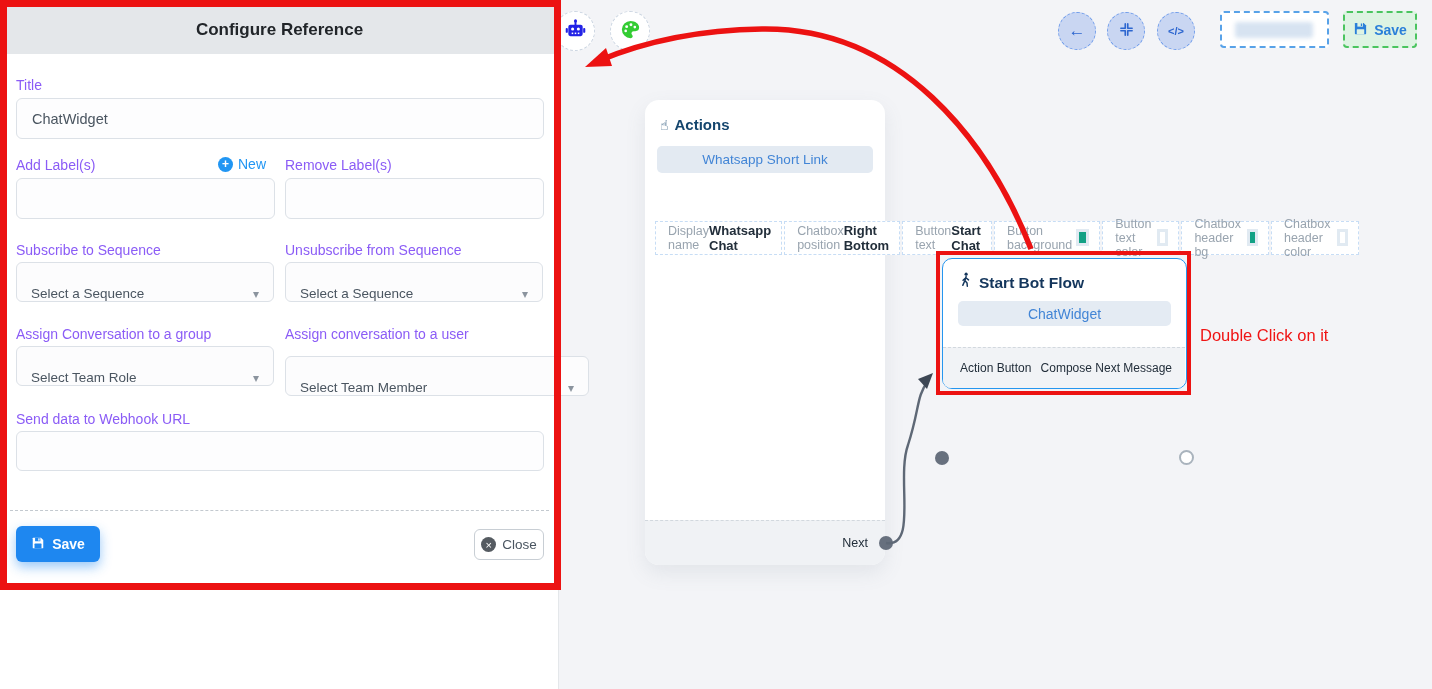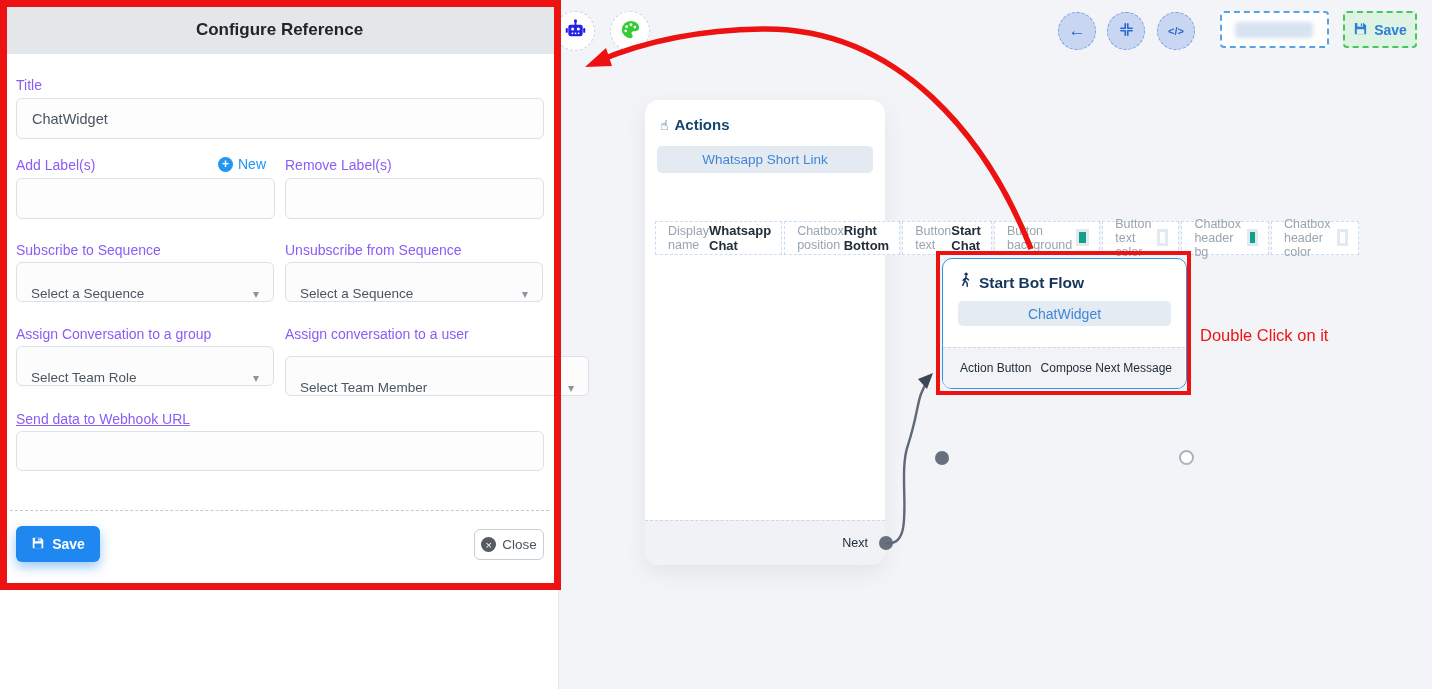--- a/index.html
+++ b/index.html
@@ -256,21 +256,21 @@
     <span class="form-label" style="left:285px; top:326px;">Assign conversation to a user</span>
     <div class="select-box" style="left:16px; top:346px; width:258px; height:40px;">
       <span>Select Team Role</span>
       <span class="caret">▾</span>
     </div>
     <div class="select-box" style="left:285px; top:332px; width:304px; height:40px;margin-top:24px;">
       <span>Select Team Member</span>
       <span class="caret">▾</span>
     </div>
 
-    <span class="form-label" style="left:16px; top:411px;text-decoration:underline;">Send data to Webhook URL</span>
+    <span class="form-label" style="left:16px; top:411px;">Send data to Webhook URL</span>
     <input class="text-input" style="left: 16px; top: 431px; width: 528px; height: 40px;">
 
     <div class="panel-divider"></div>
     <div class="panel-save-btn">
       <span>
         <svg width="14" height="14" viewBox="0 0 24 24">
           <path fill="#fff" d="M4 3h13l4 4v13a1 1 0 0 1-1 1H4a1 1 0 0 1-1-1V4a1 1 0 0 1 1-1z"></path>
           <rect x="7" y="3" width="9" height="6" fill="#1e87f0"></rect>
             <rect x="12.5" y="4" width="2.2" height="4" fill="#fff"></rect>
           <rect x="6" y="13" width="12" height="8" rx="1" fill="#1e87f0"></rect>

